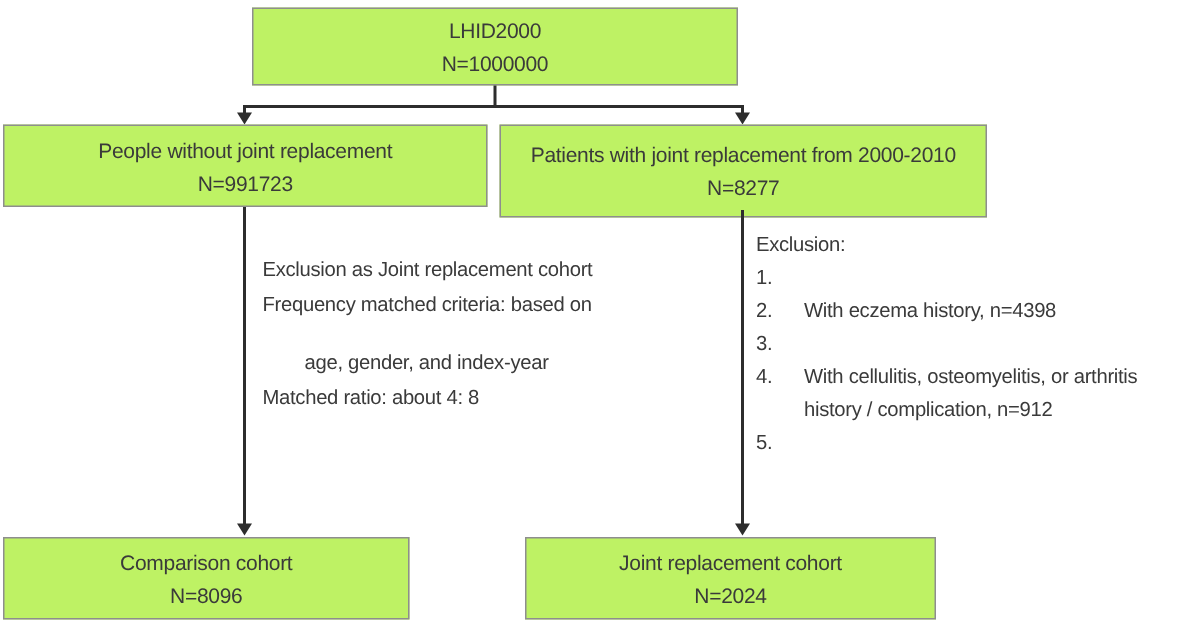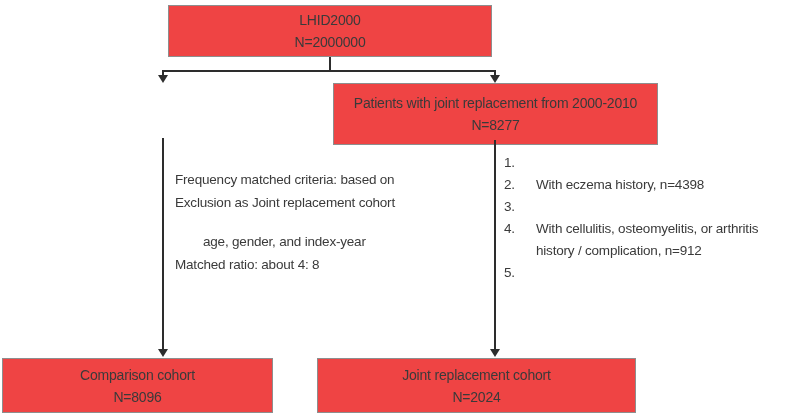--- a/index.html
+++ b/index.html
@@ -14,21 +14,21 @@
     background: #ffffff;
     overflow: hidden;
     font-family: "Liberation Sans", "DejaVu Sans", sans-serif;
     color: #3a3a3a;
     letter-spacing: -0.2px;
   }
   .flowbox {
     position: absolute;
     box-sizing: border-box;
     border: 1px solid #8e8e8e;
-    background: #ef4444;
+    background: #bef264;
     display: flex;
     flex-direction: column;
     align-items: center;
     justify-content: center;
     text-align: center;
     font-size: 14px;
     line-height: 22px;
   }
   .connector {
     position: absolute;
@@ -72,49 +72,54 @@
     width: 262px;
   }
 </style>
 </head>
 <body>
 
 <div id="canvas">
 
   <div class="flowbox" style="left:168px; top:5px; width:324px; height:52px;">
     <div>LHID2000</div>
-    <div>N=2000000</div>
+    <div>N=1000000</div>
   </div>
 
   <div class="connector" style="left:329px; top:57px; width:2px; height:15px;"></div>
   <div class="connector" style="left:162px; top:70px; width:334px; height:2px;"></div>
   <div class="connector" style="left:162px; top:70px; width:2px; height:7px;"></div>
   <div class="arrowhead" style="left:158px; top:75px;"></div>
   <div class="connector" style="left:494px; top:70px; width:2px; height:7px;"></div>
   <div class="arrowhead" style="left:490px; top:75px;"></div>
 
+  <div class="flowbox" style="left:2px; top:83px; width:323px; height:55px;">
+    <div>People without joint replacement</div>
+    <div>N=991723</div>
+  </div>
   <div class="flowbox" style="left:333px; top:83px; width:325px; height:62px;">
     <div>Patients with joint replacement from 2000-2010</div>
     <div>N=8277</div>
   </div>
 
   <div class="connector" style="left:162px; top:138px; width:2px; height:213px;"></div>
   <div class="arrowhead" style="left:158px; top:349px;"></div>
 
   <div class="connector" style="left:494px; top:140px; width:2px; height:211px;"></div>
   <div class="arrowhead" style="left:490px; top:349px;"></div>
 
   <div class="note" style="left:175px; top:168px;">
+    <div>Exclusion as Joint replacement cohort</div>
     <div>Frequency matched criteria: based on</div>
-    <div>Exclusion as Joint replacement cohort</div>
     <div class="indented">age, gender, and index-year</div>
     <div>Matched ratio: about 4: 8</div>
   </div>
 
   <div class="excl-list" style="left:504px; top:152px;">
+    <div class="excl-title">Exclusion:</div>
     <div class="excl-item">
       <span class="excl-num">1.</span>
     </div>
     <div class="excl-item">
       <span class="excl-num">2.</span>
       <span class="excl-text">With eczema history, n=4398</span>
     </div>
     <div class="excl-item">
       <span class="excl-num">3.</span>
     </div>
@@ -125,18 +130,18 @@
     </div>
     <div class="excl-item">
       <span class="excl-num">5.</span>
     </div>
   </div>
 
   <div class="flowbox" style="left:2px; top:358px; width:271px; height:55px;">
     <div>Comparison cohort</div>
     <div>N=8096</div>
   </div>
-  <div class="flowbox" style="left:317px; top:358px; width:319px; height:55px;">
+  <div class="flowbox" style="left:350px; top:358px; width:274px; height:55px;">
     <div>Joint replacement cohort</div>
     <div>N=2024</div>
   </div>
 
 </div>
 
 </body></html>

